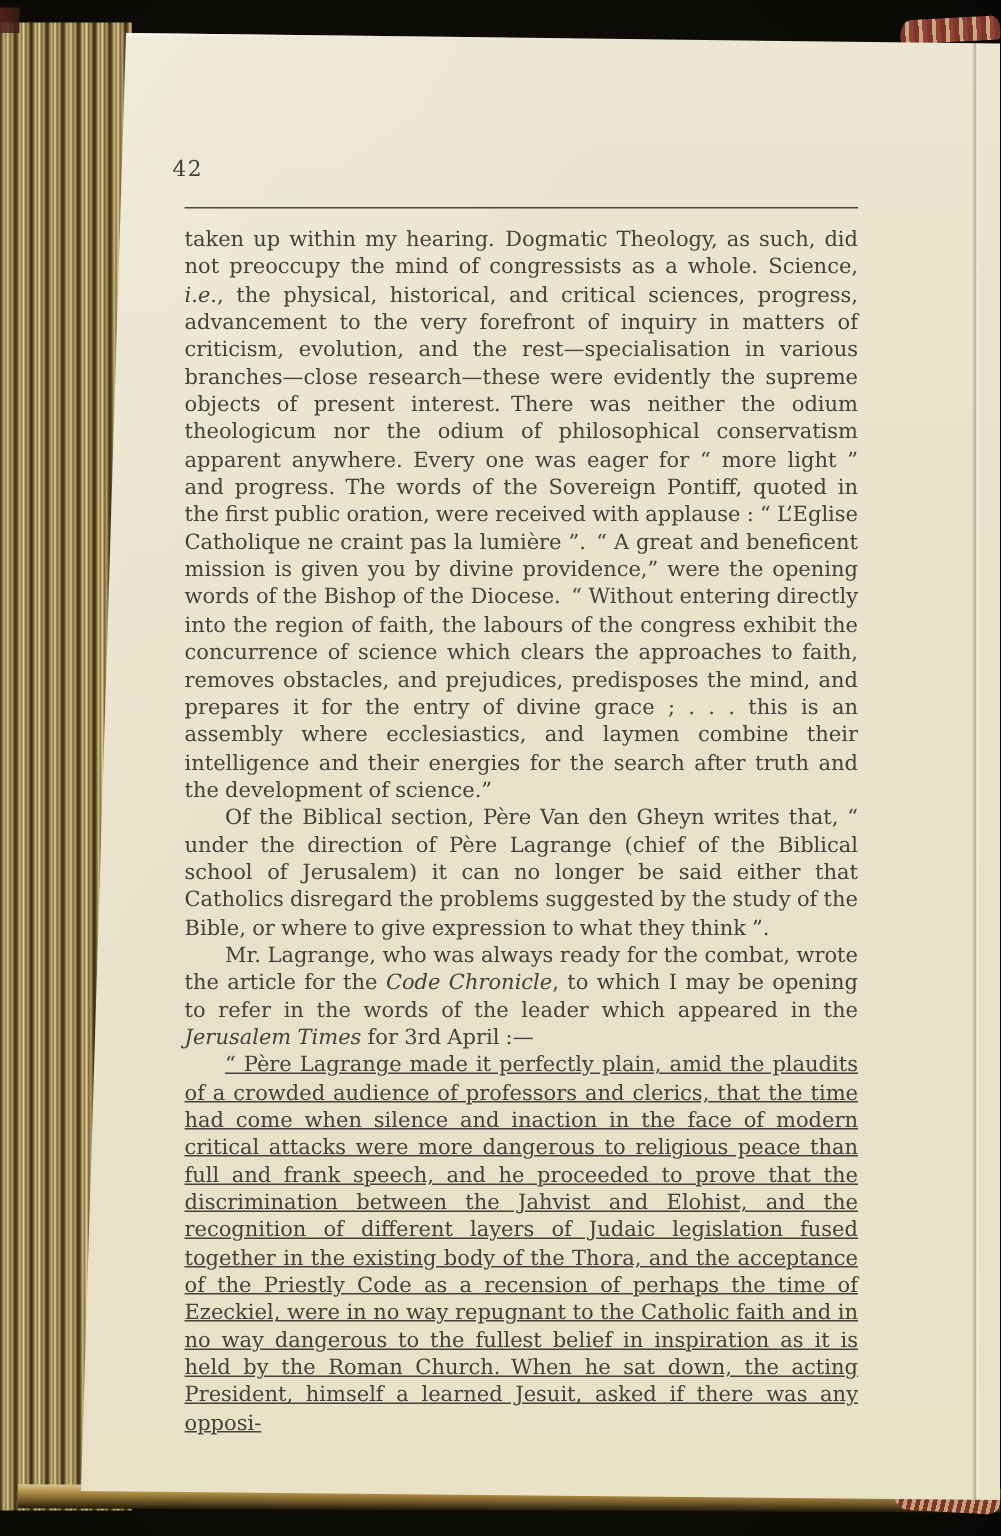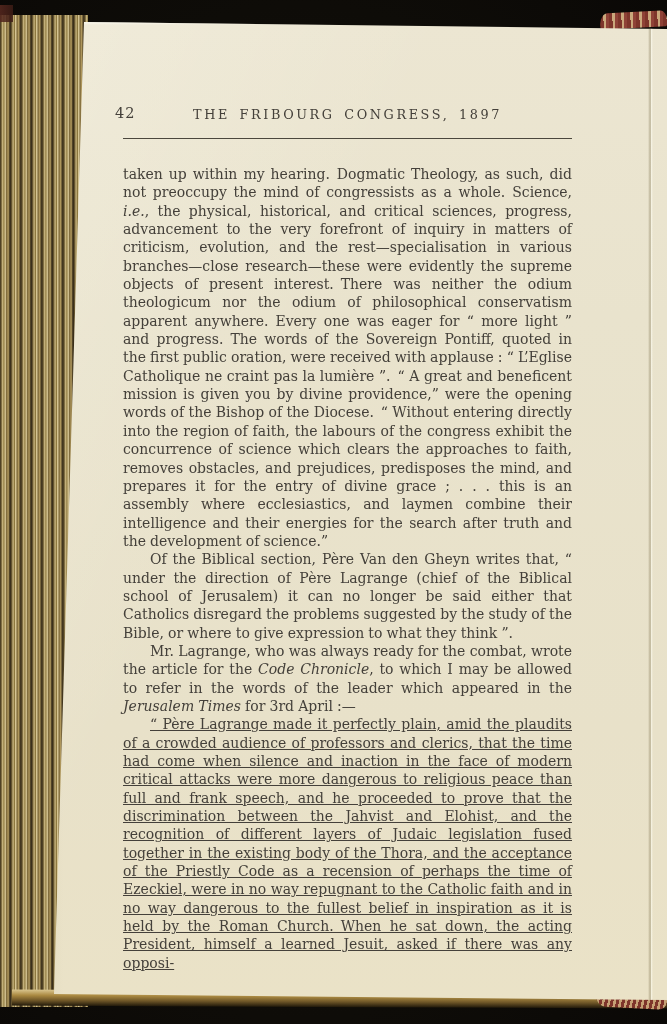--- a/index.html
+++ b/index.html
@@ -1,21 +1,20 @@
 <!DOCTYPE html>
 <html><head>
 <meta charset="utf-8">
 <style>
   html,body { margin:0; padding:0; background:#000; }
   .scene {
-    position:relative; width:620px; height:1024px; overflow:hidden;
+    position:relative; width:667px; height:1024px; overflow:hidden;
     background:
       radial-gradient(ellipse at 45% 50%, #17140f 0%, #0e0c08 70%, #0a0806 100%);
     font-family:"DejaVu Serif", serif;
-    padding-left:47px;
   }
 
   
   .fore-edge {
     position:absolute; left:0; top:15px; width:88px; height:992px;
     background:repeating-linear-gradient(90deg,
       #3a2f1b 0px, #6b5a32 1.2px, #c9b67f 2.6px, #8d783f 4px,
       #e2d2a2 5.2px, #7a6637 6.6px, #b59d61 8.2px, #4a3d22 9.6px, #3a2f1b 10.5px);
   }
 
@@ -63,21 +62,21 @@
 
   
   .content { position:absolute; left:123px; top:103px; width:449px; color:#44403a; }
   .header-row { position:relative; height:24px; }
   .page-number { position:absolute; left:-8px; top:2px; font-size:14.5px; letter-spacing:1px; }
   .running-header {
     text-align:center; font-size:12.8px; letter-spacing:2.6px; word-spacing:3px; padding-top:4px;
   }
   .rule { height:0; border-top:1.6px solid #4b473d; margin-top:11px; }
   .body-text {
-    margin-top:26px; font-size:14px; line-height:18.35px;
+    margin-top:12px; font-size:14px; line-height:18.35px;
     text-align:justify; letter-spacing:0px; word-spacing:-0.3px;
   }
   .body-text p { margin:0; }
   .body-text p.indent { text-indent:27px; }
   .body-text p.justify-last { text-align-last:justify;text-decoration:underline; }
   .it { font-style:italic; }
 </style>
 </head>
 <body>
 
@@ -90,24 +89,23 @@
   <div class="spine-scrap"></div>
 
   <div class="page">
     <div class="top-glint"></div>
     <div class="crease"></div>
   </div>
 
   <div class="content">
     <div class="header-row">
       <span class="page-number">42</span>
-      <div class="running-header">THE FRIBOURG CONGRESS, 1897</div>
     </div>
     <div class="rule"></div>
     <div class="body-text">
         <p><span>taken up within my hearing. Dogmatic Theology, as such, did not preoccupy the mind of congressists as a whole. Science, </span><span class="it">i.e.</span><span>, the physical, historical, and critical sciences, progress, advancement to the very forefront of inquiry in matters of criticism, evolution, and the rest—specialisation in various branches—close research—these were evidently the supreme objects of present interest. There was neither the odium theologicum nor the odium of philosophical conservatism apparent anywhere. Every one was eager for “ more light ” and progress. The words of the Sovereign Pontiff, quoted in the first public oration, were received with applause : “ L’Eglise Catholique ne craint pas la lumière ”. “ A great and beneficent mission is given you by divine providence,” were the opening words of the Bishop of the Diocese. “ Without entering directly into the region of faith, the labours of the congress exhibit the concurrence of science which clears the approaches to faith, removes obstacles, and prejudices, predisposes the mind, and prepares it for the entry of divine grace ; . . . this is an assembly where ecclesiastics, and laymen combine their intelligence and their energies for the search after truth and the development of science.”</span></p>
         <p class="indent"><span>Of the Biblical section, Père Van den Gheyn writes that, “ under the direction of Père Lagrange (chief of the Biblical school of Jerusalem) it can no longer be said either that Catholics disregard the problems suggested by the study of the Bible, or where to give expression to what they think ”.</span></p>
-        <p class="indent"><span>Mr. Lagrange, who was always ready for the combat, wrote the article for the </span><span class="it">Code Chronicle</span><span>, to which I may be allowed to refer in the words of the leader which appeared in the </span><span class="it">Jerusalem Times</span><span> for 3rd April :—</span></p>
+        <p class="indent"><span>Mr. Lagrange, who was always ready for the combat, wrote the article for the </span><span class="it">Code Chronicle</span><span>, to which I may be opening to refer in the words of the leader which appeared in the </span><span class="it">Jerusalem Times</span><span> for 3rd April :—</span></p>
         <p class="indent justify-last"><span>“ Père Lagrange made it perfectly plain, amid the plaudits of a crowded audience of professors and clerics, that the time had come when silence and inaction in the face of modern critical attacks were more dangerous to religious peace than full and frank speech, and he proceeded to prove that the discrimination between the Jahvist and Elohist, and the recognition of different layers of Judaic legislation fused together in the existing body of the Thora, and the acceptance of the Priestly Code as a recension of perhaps the time of Ezeckiel, were in no way repugnant to the Catholic faith and in no way dangerous to the fullest belief in inspiration as it is held by the Roman Church. When he sat down, the acting President, himself a learned Jesuit, asked if there was any opposi-</span></p>
       </div>
   </div>
 
 </div>
 
 </body></html>

